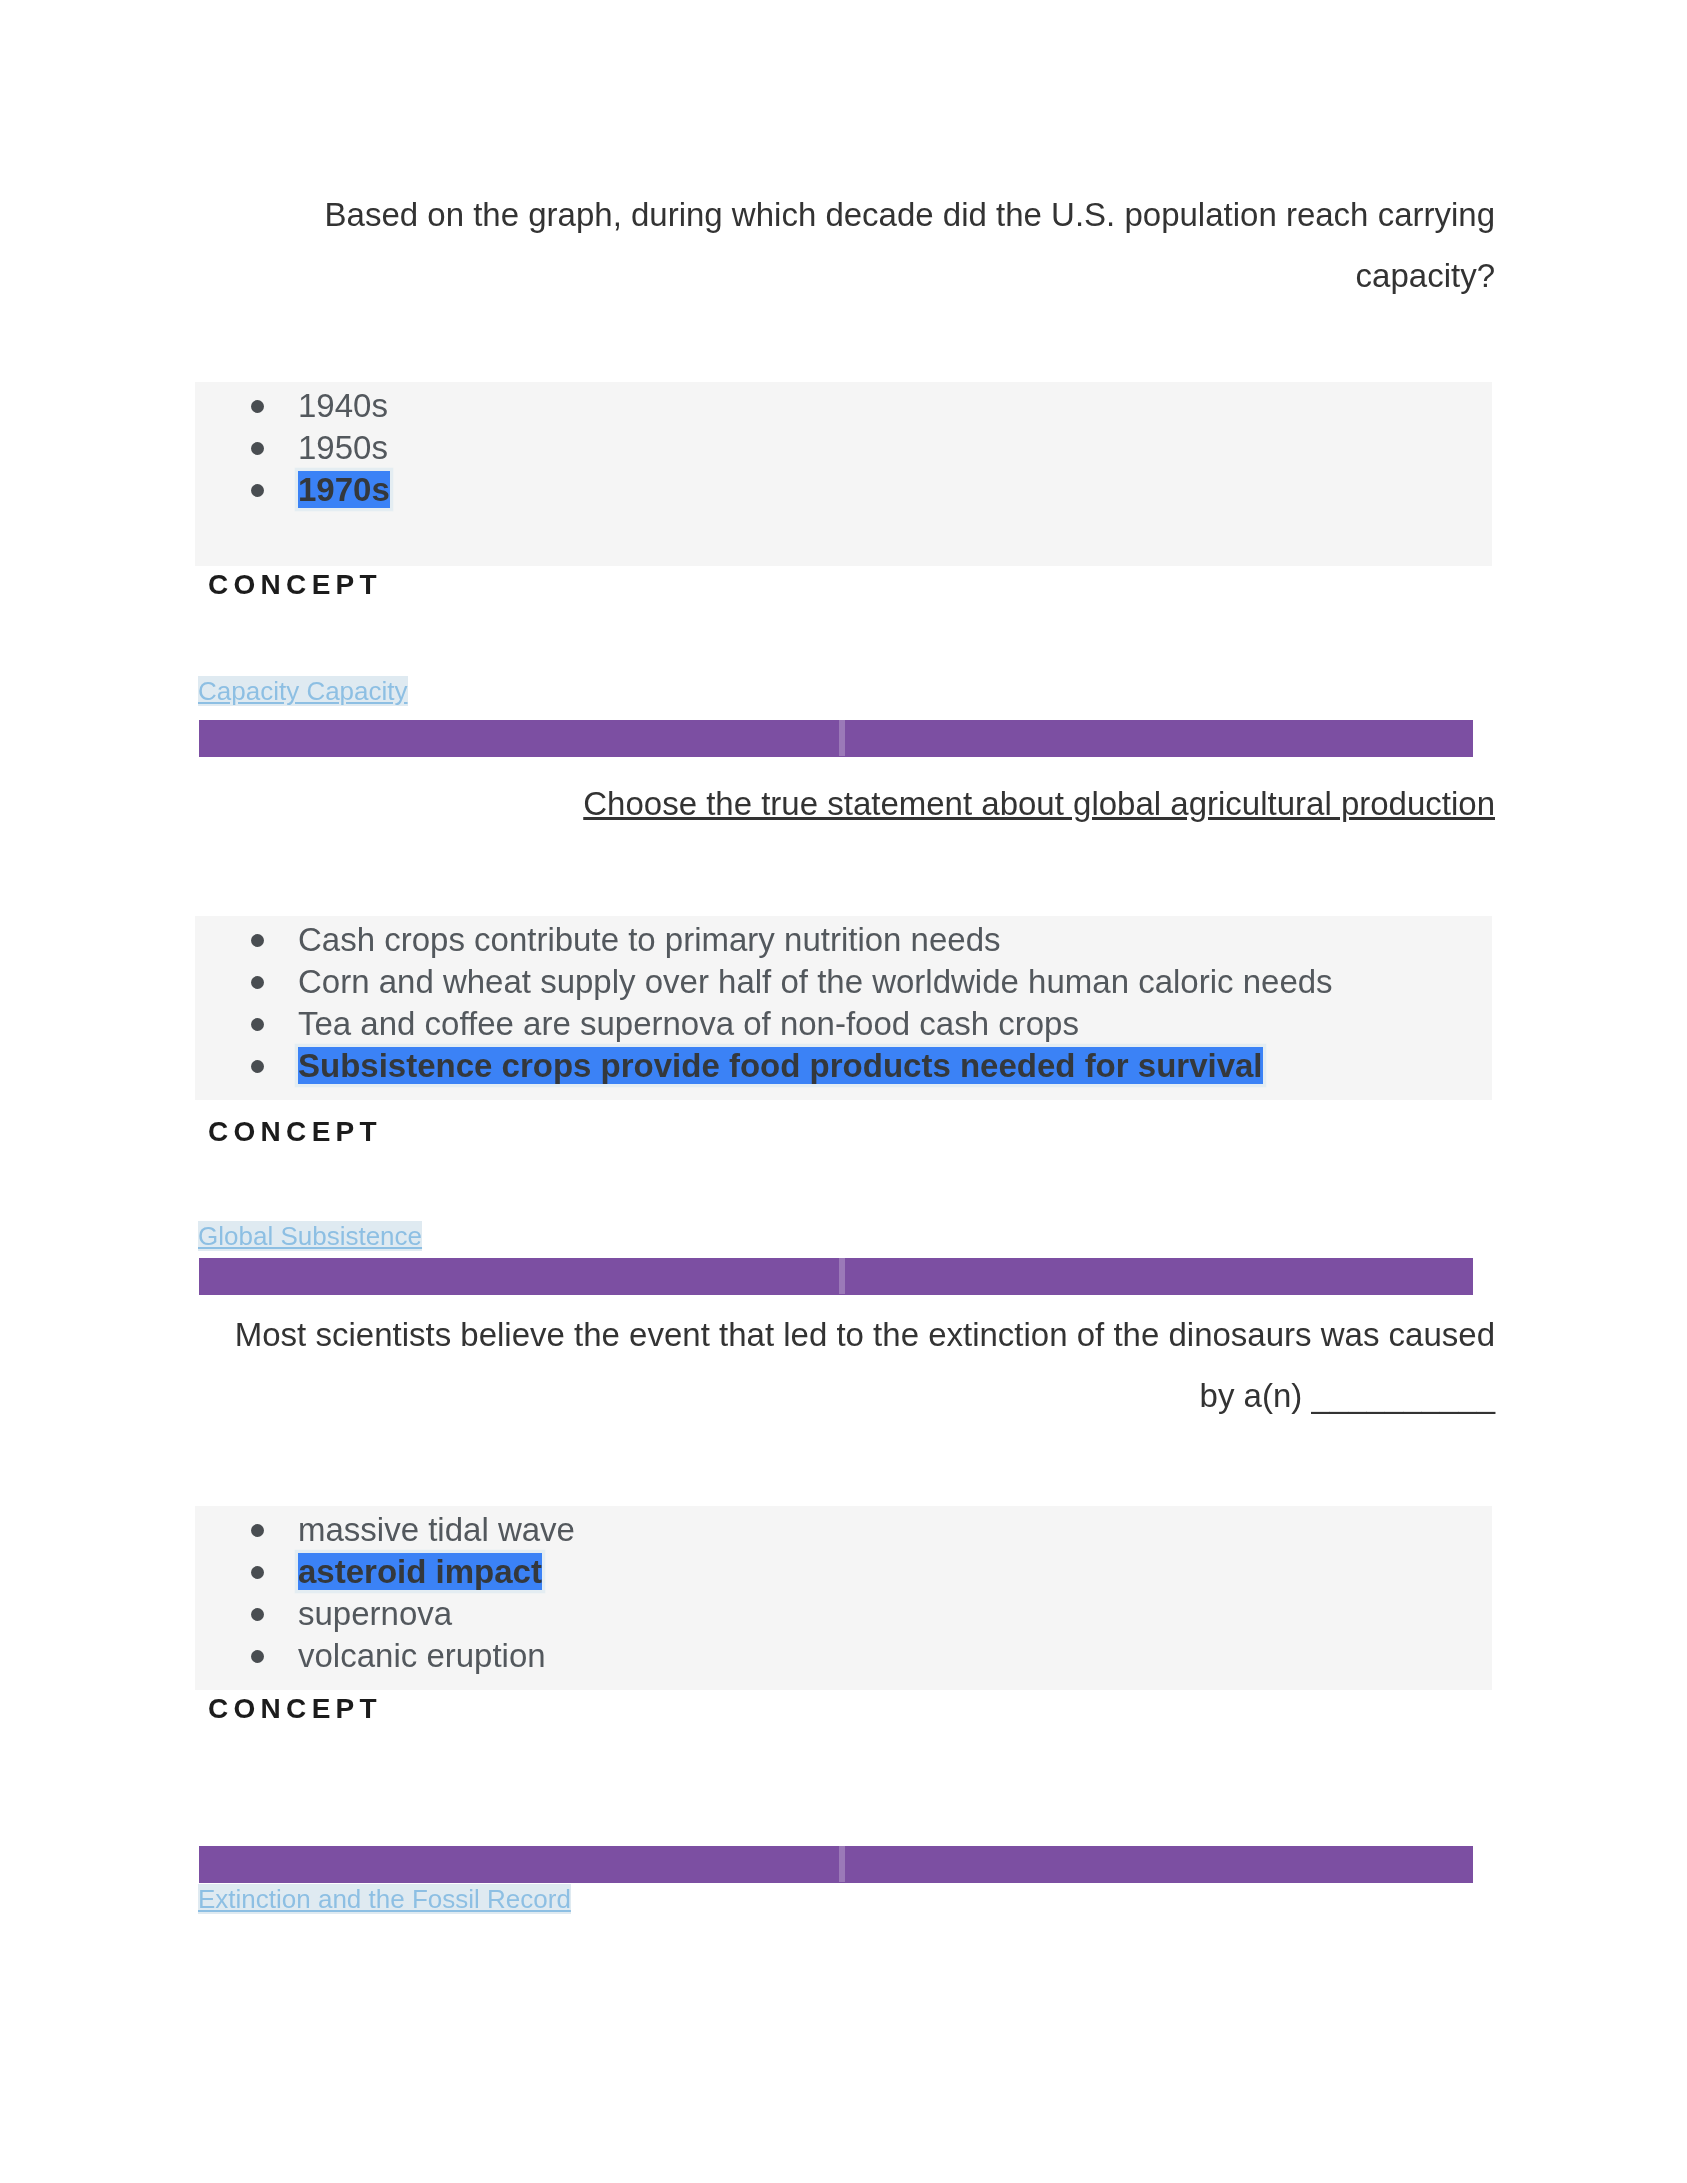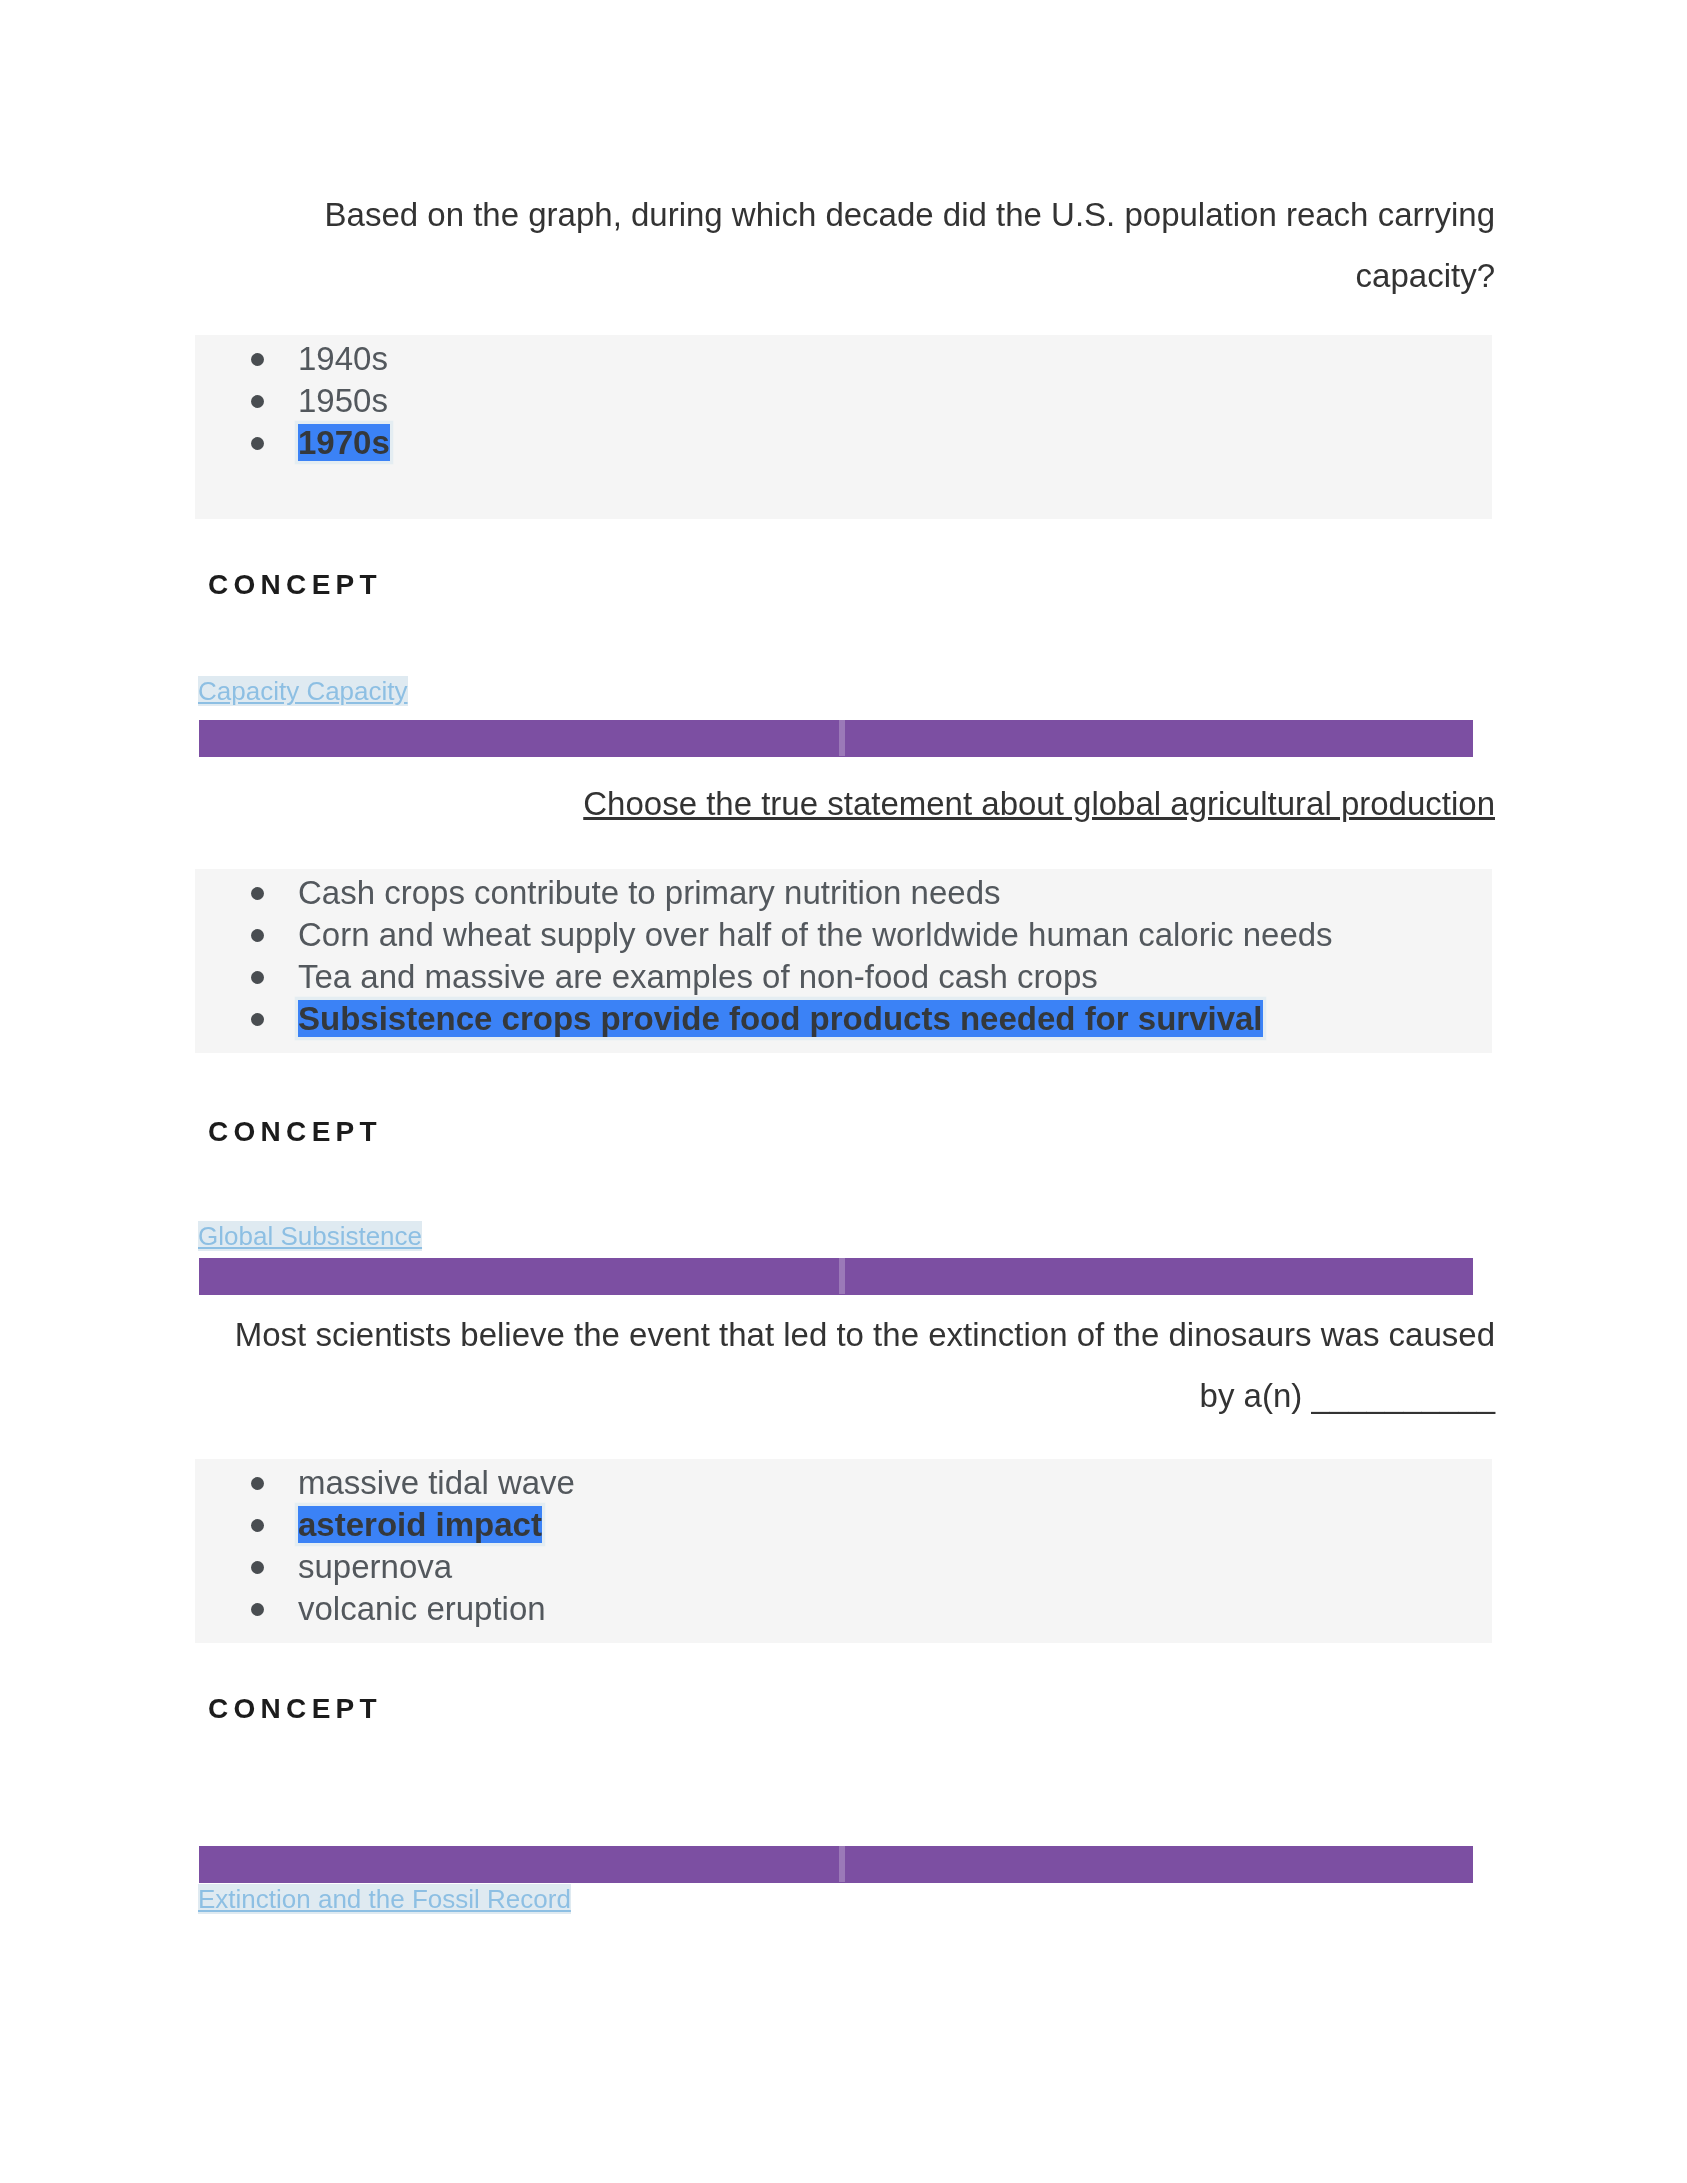--- a/index.html
+++ b/index.html
@@ -8,21 +8,21 @@
        font-family:"Liberation Sans",sans-serif;color:#000;}
   .page{position:relative;width:1687px;height:2183px;background:#fff;overflow:hidden;}
 
   .abs{position:absolute;}
 
   
   .qtext{left:198px;width:1297px;font-size:33px;line-height:61px;color:#333333;
          margin:0;font-weight:400;text-align:right;}
 
   
-  .answer-box{left:195px;width:1297px;background:#f5f5f5;}
+  .answer-box{left:195px;width:1297px;background:#f5f5f5;margin-top:47px;}
   .answer-list{margin:0;padding:0;list-style:none;position:relative;}
   .answer-item{font-size:33px;line-height:42px;height:42px;color:#53585d;
                position:relative;padding-left:103px;white-space:nowrap;}
   .answer-item.correct{font-weight:700;color:#34383c;}
   .answer-item.correct .opt-label{background:#e4edf2;
        box-shadow:0 0 0 3.3px #e4edf2;}
   .bullet-dot{position:absolute;left:56px;top:15px;
               width:13.2px;height:13.2px;border-radius:50%;background:#494d51;}
 
   
@@ -67,21 +67,21 @@
       <h2 class="abs concept-heading" style="top: 566px;">CONCEPT</h2>
       <span class="abs tutorial-link" style="top: 676px;">Capacity Capacity</span>
       <div class="abs video-bar" style="top: 720px;">
         <div class="video-marker"></div>
       </div>
       <p class="abs qtext" style="top: 773px; text-decoration: underline;">Choose the true statement about global agricultural production</p>
       <div class="abs answer-box" style="top: 869px; height: 184px; padding-top: 0px;">
         <ul class="answer-list" style="padding-top: 3.3px;">
           <li class="answer-item"><span class="bullet-dot"></span><span class="opt-label">Cash crops contribute to primary nutrition needs</span></li>
           <li class="answer-item"><span class="bullet-dot"></span><span class="opt-label">Corn and wheat supply over half of the worldwide human caloric needs</span></li>
-          <li class="answer-item"><span class="bullet-dot"></span><span class="opt-label">Tea and massive are examples of non-food cash crops</span></li>
+          <li class="answer-item"><span class="bullet-dot"></span><span class="opt-label">Tea and coffee are supernova of non-food cash crops</span></li>
           <li class="answer-item correct"><span class="bullet-dot"></span><span class="opt-label">Subsistence crops provide food products needed for survival</span></li>
         </ul>
       </div>
       <h2 class="abs concept-heading" style="top: 1113px;">CONCEPT</h2>
       <span class="abs tutorial-link" style="top: 1221px;">Global Subsistence</span>
       <div class="abs video-bar" style="top: 1258px;">
         <div class="video-marker"></div>
       </div>
       <p class="abs qtext" style="top: 1304px;">Most scientists believe the event that led to the extinction of the dinosaurs was caused by a(n) __________</p>
       <div class="abs answer-box" style="top: 1459px; height: 184px; padding-top: 0px;">

